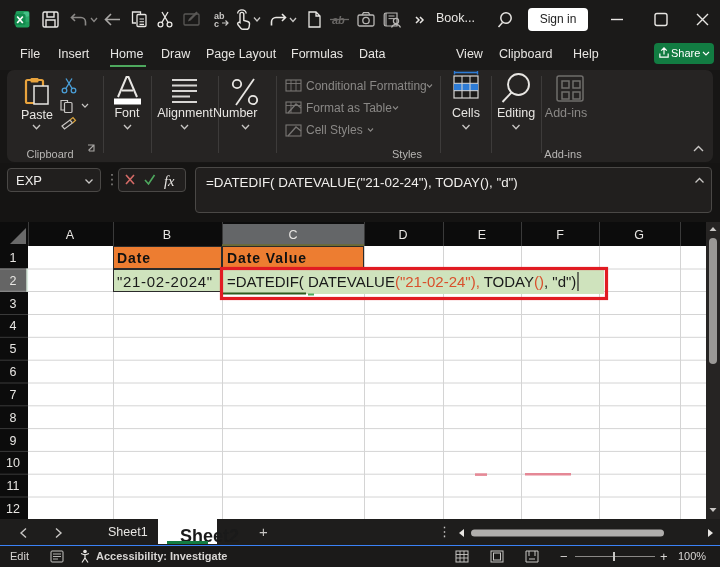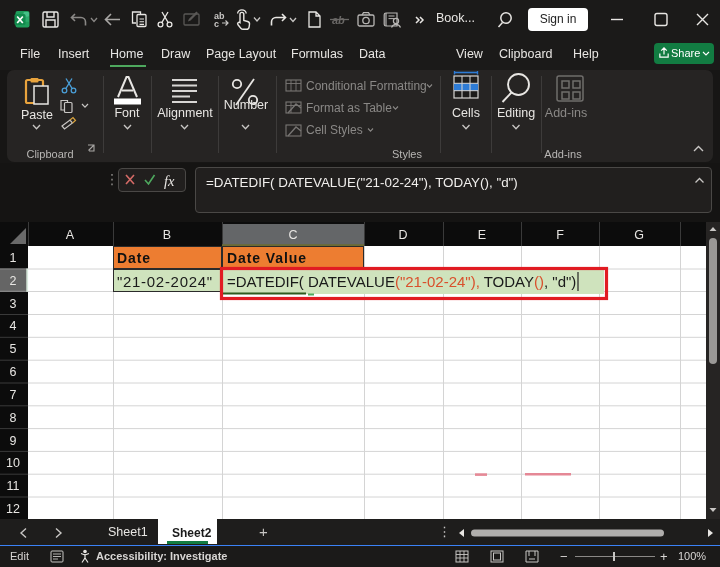--- a/index.html
+++ b/index.html
@@ -232,29 +232,35 @@
       <g stroke="#a8a6a4" stroke-width="1.1" fill="none">
         <path d="M88 78 h6 v6 M94 78 l-5.5 5.5 M89 84 h5 v-5" transform="translate(0,-3)"></path>
       </g>
 
       <path d="M694 81 l4.5-4.5 4.5 4.5" stroke="#c8c6c4" stroke-width="1.4" fill="none"></path>
     </svg>
     <div class="abs" style="left:20px;top:78px;width:60px;text-align:center;font-size:11px;color:#b8b6b4;">Clipboard</div>
     <div class="abs" style="left:13px;top:38px;width:48px;text-align:center;font-size:12.5px;">Paste</div>
     <div class="abs" style="left:103px;top:36px;width:48px;text-align:center;font-size:12.5px;">Font</div>
     <div class="abs" style="left:152px;top:36px;width:66px;text-align:center;font-size:12.5px;">Alignment</div>
-    <div class="abs" style="left:213px;top:28px;width:66px;text-align:center;font-size:12.5px;">Number</div>
+    <div class="abs" style="left:213px;top:36px;width:66px;font-size:12.5px;">Number</div>
     <div class="abs" style="left:377px;top:78px;width:60px;text-align:center;font-size:11px;color:#b8b6b4;">Styles</div>
     <div class="abs" style="left:442px;top:36px;width:48px;text-align:center;font-size:12.5px;">Cells</div>
     <div class="abs" style="left:490px;top:36px;width:52px;text-align:center;font-size:12.5px;">Editing</div>
     <div class="abs" style="left:542px;top:36px;width:48px;text-align:center;font-size:12.5px;color:#8a8886;">Add-ins</div>
     <div class="abs" style="left:520px;top:78px;width:86px;text-align:center;font-size:11px;color:#b8b6b4;">Add-ins</div>
   </div>
 
   <div id="fbar" class="abs" style="left:0;top:163px;width:720px;height:59px;background:#151413;">
+    <div class="abs" style="left:7px;top:5px;width:94px;height:24px;background:#211f1e;border:1px solid #4a4846;border-radius:4px;">
+      <span class="abs" style="left:8px;top:4px;color:#f0eeec;font-size:13px;">EXP</span>
+      <svg class="abs" style="left:76px;top:9px;" width="10" height="7" viewBox="0 0 10 7">
+          <path d="M1.5 1.5 l3.5 3.5 3.5-3.5" stroke="#c8c6c4" stroke-width="1.3" fill="none"></path>
+        </svg>
+    </div>
     <div class="abs" style="left:105px;top:8px;color:#8a8886;font-size:14px;letter-spacing:0;">⋮</div>
     <div class="abs" style="left:118px;top:5px;width:68px;height:24px;background:#211f1e;border:1px solid #4a4846;border-radius:4px;text-align:center;">
       <svg class="abs" style="left:0;top:0;" width="66" height="22" viewBox="0 0 66 22">
         <path d="M7 6 l8 9 M15 6 l-8 9" stroke="#d46a66" stroke-width="1.6" fill="none"></path>
         <path d="M26 11 l3.5 4 6-9" stroke="#4ea85e" stroke-width="1.6" fill="none"></path>
         <text x="45" y="16.5" font-size="14.5" font-style="italic" fill="#e8e6e3" font-family="Liberation Serif">fx</text>
       </svg>
     </div>
     <div class="abs" style="left:195px;top:4px;width:517px;height:46px;background:#211f1e;border:1px solid #4a4846;border-radius:4px;">
       <span class="abs" style="left:10px;top:7px;color:#f0eeec;font-size:13.4px;white-space:nowrap;">=DATEDIF( DATEVALUE("21-02-24"), TODAY(), "d")</span>
@@ -353,21 +359,21 @@
       <path d="M3.5 286 l3.5 4 3.5-4z" fill="#c8c6c4"></path>
     </svg>
   </div>
 
   <div id="tabbar" class="abs" style="left:0;top:519px;width:720px;height:26px;background:#1e1d1c;">
     <svg class="abs" style="left:18px;top:8px;" width="50" height="12" viewBox="0 0 50 12">
       <path d="M8 1.5 L3 6 l5 4.5 M38 1.5 L43 6 l-5 4.5" stroke="#c8c6c4" stroke-width="1.4" fill="none"></path>
     </svg>
     <div class="abs" style="left:108px;top:6px;color:#e8e6e3;font-size:12.5px;">Sheet1</div>
     <div class="abs" style="left:158px;top:0px;width:59px;height:25px;background:#fff;">
-      <div class="abs" style="left:14px;top:7px;color:#1a1a1a;font-size:12px;font-weight:bold;">Sheet2</div>
+      <div class="abs" style="left:22px;top:7px;color:#1a1a1a;font-size:18px;font-weight:bold;">Sheet2</div>
       <div class="abs" style="left:9px;top:22px;width:41px;height:2.5px;background:#127c42;"></div>
     </div>
     <div class="abs" style="left:259px;top:4px;color:#c8c6c4;font-size:15px;">+</div>
     <div class="abs" style="left:438px;top:5px;color:#c8c6c4;font-size:13px;">⋮</div>
     <svg class="abs" style="left:455px;top:8px;" width="262" height="12" viewBox="0 0 262 12">
       <path d="M9 2 L4 6 l5 4z" fill="#e8e6e3"></path>
       <rect x="16" y="2.5" width="193" height="7" rx="3.5" fill="#b0aeac"></rect>
       <path d="M253 2 l5 4 -5 4z" fill="#e8e6e3"></path>
     </svg>
   </div>

